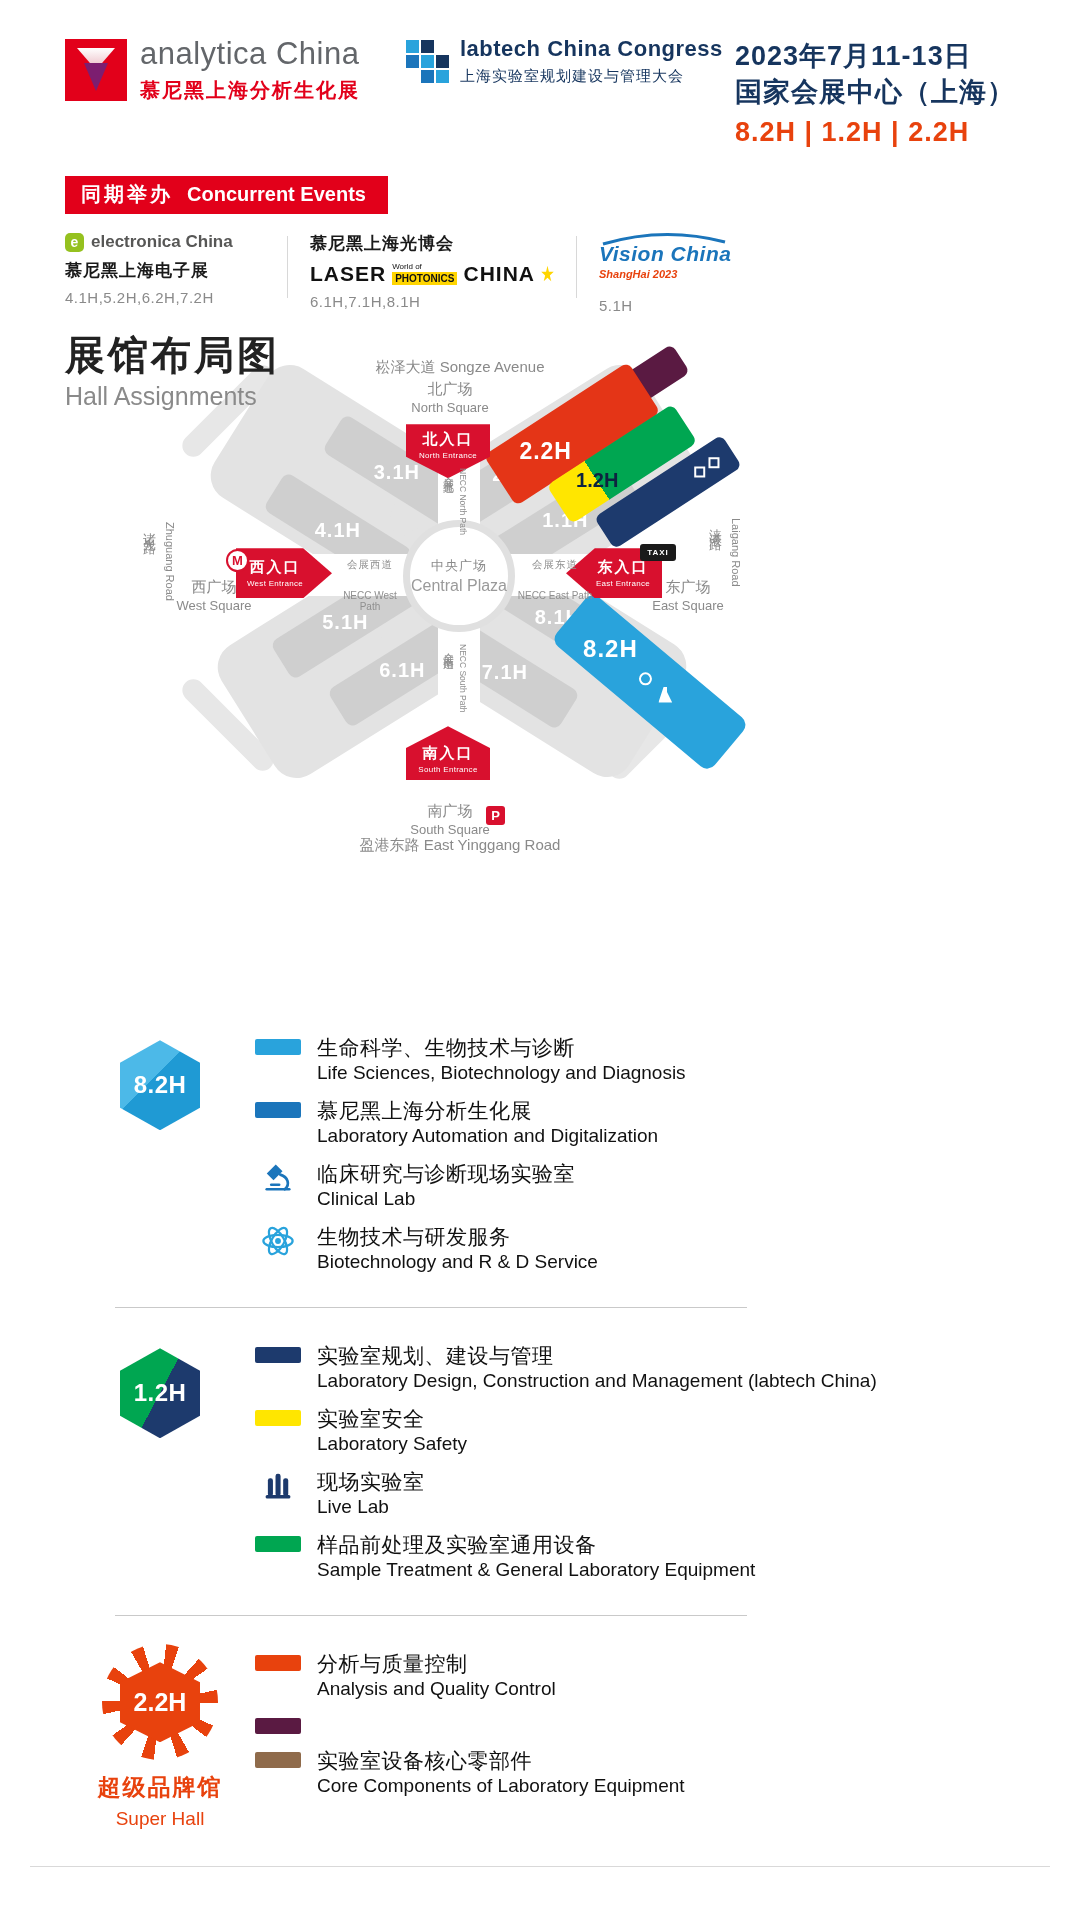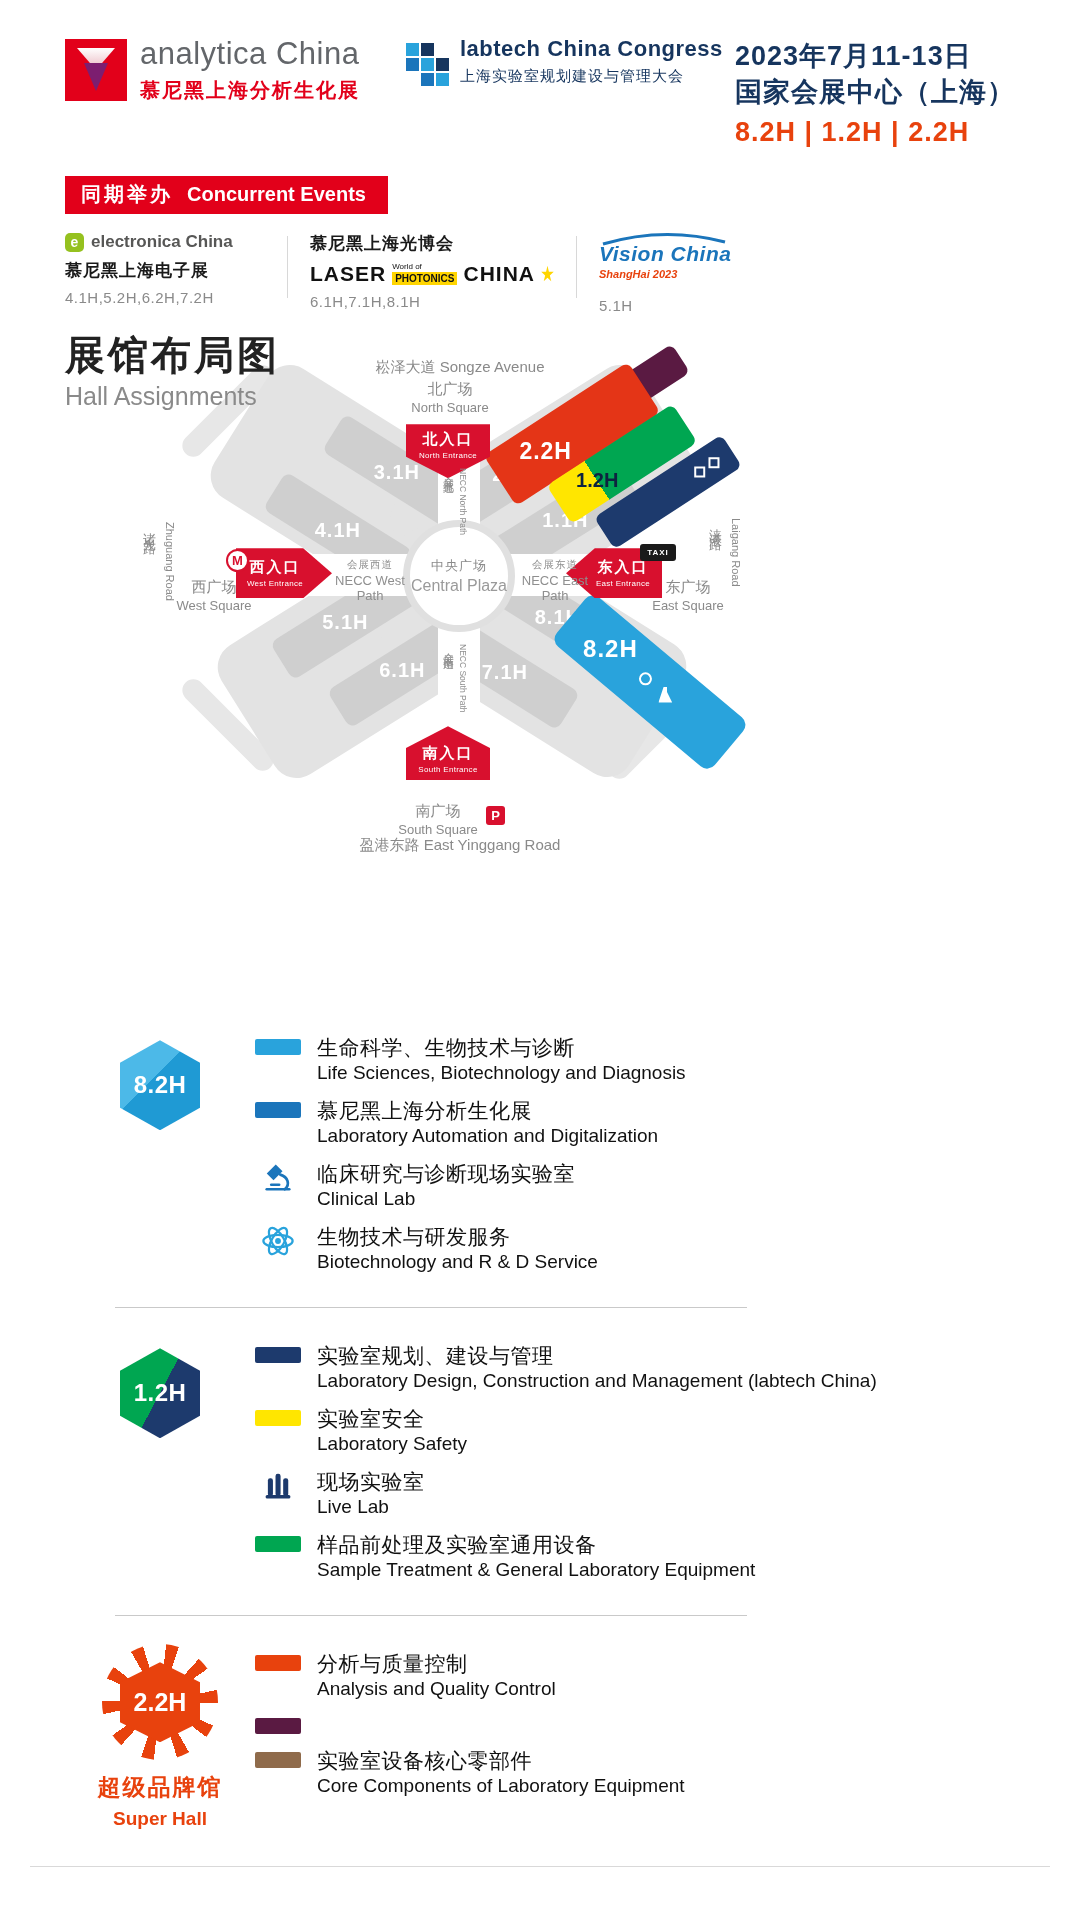--- a/index.html
+++ b/index.html
@@ -7,21 +7,21 @@
 .page{width:1080px;height:1909px;background:#fff;position:relative;overflow:hidden}
 
 
 .topbar{display:flex;align-items:flex-start;padding:36px 65px 0 65px}
 .brand-analytica{display:flex;gap:13px;align-items:center}
 .analytica-logo{width:62px;height:62px;background:#e2001a;position:relative;flex:0 0 62px}
 .analytica-logo::before{content:"";position:absolute;left:12px;top:9px;width:38px;height:22px;background:linear-gradient(180deg,#ffffff,#e9b7c0);clip-path:polygon(0 0,100% 0,50% 100%)}
 .analytica-logo::after{content:"";position:absolute;left:19px;top:24px;width:24px;height:28px;background:#7c1e70;clip-path:polygon(0 0,100% 0,50% 100%)}
 .analytica-word{font-size:31px;color:#63666a;letter-spacing:.5px}
 .analytica-sub{font-size:20px;color:#e2001a;font-weight:bold;margin-top:5px;letter-spacing:2px}
-.brand-labtech{display:flex;gap:11px;align-items:flex-end;margin-left:46px}
+.brand-labtech{display:flex;gap:11px;align-items:center;margin-left:46px}
 .labtech-logo{display:grid;grid-template-columns:repeat(3,13px);grid-auto-rows:13px;gap:2px;flex:0 0 43px}
 .labtech-logo i{display:block}
 .lc-d{background:#16355e}.lc-m{background:#1b75bb}.lc-l{background:#29a3dc}.lc-e{background:transparent}
 .labtech-word{font-size:22px;font-weight:bold;color:#16355e;letter-spacing:.5px}
 .labtech-sub{font-size:15px;color:#16355e;margin-top:5px;letter-spacing:1px}
 .event-info{margin-left:auto;line-height:1.35;padding-top:2px}
 .event-date,.event-venue{font-size:27px;font-weight:bold;color:#16355e;letter-spacing:1px}
 .event-halls{font-size:27px;font-weight:bold;color:#e8420d;margin-top:3px;letter-spacing:1px}
 
 
@@ -93,31 +93,31 @@
 .ent-n{left:406px;top:102px;width:84px;height:54px;clip-path:polygon(0 0,100% 0,100% 60%,50% 100%,0 60%);padding-bottom:12px}
 .ent-s{left:406px;top:404px;width:84px;height:54px;clip-path:polygon(50% 0,100% 40%,100% 100%,0 100%,0 40%);padding-top:12px}
 .ent-w{left:236px;top:226px;width:96px;height:50px;clip-path:polygon(0 0,70% 0,100% 50%,70% 100%,0 100%);padding-right:18px}
 .ent-e{left:566px;top:226px;width:96px;height:50px;clip-path:polygon(30% 0,100% 0,100% 100%,30% 100%,0 50%);padding-left:18px}
 .maplabel{color:#8a8a8a;z-index:7;text-align:center}
 .songze{left:320px;top:36px;width:280px;font-size:15px}
 .north-square{left:390px;top:58px;width:120px}
 .sq-cn{font-size:15px}.sq-en{font-size:13px;margin-top:1px}
 .west-square{left:168px;top:256px;width:92px}
 .east-square{left:642px;top:256px;width:92px}
-.south-square{left:386px;top:480px;width:104px}
+.south-square{left:398px;top:480px;width:104px}
 .yinggang{left:310px;top:514px;width:300px;font-size:15px}
 .pathlbl{color:#8f8f8f;z-index:7}
 .path-n{left:440px;top:146px;writing-mode:vertical-lr;line-height:1.5}
 .path-s{left:440px;top:322px;writing-mode:vertical-lr;line-height:1.5}
 .path-cnv{font-size:11px;letter-spacing:2px}
 .path-env{font-size:8.5px}
 .path-w{left:334px;top:236px;width:72px;text-align:center}
 .path-e{left:516px;top:236px;width:78px;text-align:center}
 .path-cn{font-size:10.5px;letter-spacing:1px}
-.path-en{font-size:13px;margin-top:1px}
+.path-en{font-size:10px;margin-top:18px}
 .roadv{writing-mode:vertical-lr;color:#8a8a8a;z-index:7;line-height:1.7}
 .zhuguang{left:138px;top:200px}
 .laigang{left:704px;top:196px}
 .road-cnv{font-size:13px;letter-spacing:5px}
 .road-env{font-size:11px}
 .metro{left:226px;top:227px;width:23px;height:23px;border-radius:50%;background:#fff;border:2px solid #d8102e;color:#d8102e;font-weight:900;font-size:13px;display:flex;align-items:center;justify-content:center;z-index:7}
 .taxi{left:640px;top:222px;width:36px;height:17px;background:#1a1a1a;border-radius:3px;color:#fff;font-size:8px;font-weight:bold;display:flex;align-items:center;justify-content:center;letter-spacing:1px;z-index:7}
 .parking{left:486px;top:484px;width:19px;height:19px;background:#d8102e;border-radius:3px;color:#fff;font-weight:900;font-size:13px;display:flex;align-items:center;justify-content:center;z-index:7}
 
 
@@ -133,21 +133,21 @@
 .marker{flex:0 0 46px;display:flex;justify-content:center}
 .marker svg{width:36px;height:36px}
 .lt-cn{font-size:21px;color:#111;letter-spacing:.5px}
 .lt-en{font-size:19px;color:#111;}
 .sep{height:1px;background:#c9c9c9;margin:34px 0 34px 50px;width:632px}
 .burst-wrap{display:flex;flex-direction:column;align-items:center;margin-top:-6px}
 .burst{position:relative;width:116px;height:116px}
 .burst .rays{position:absolute;inset:0;border-radius:50%;background:repeating-conic-gradient(from 6deg,#e8420d 0 13deg,transparent 13deg 36deg)}
 .burst .core{position:absolute;left:18px;top:18px;width:80px;height:80px;background:#e8420d;clip-path:polygon(50% 0,100% 25%,100% 75%,50% 100%,0 75%,0 25%);display:flex;align-items:center;justify-content:center;color:#fff;font-weight:900;font-size:25px}
 .super-cn{font-size:23px;font-weight:bold;color:#e8420d;margin-top:12px;letter-spacing:2px}
-.super-en{font-size:19px;font-weight:bold;color:#e8420d;margin-top:5px}
+.super-en{font-size:19px;font-weight:normal;color:#e8420d;margin-top:5px}
 
 
 .footer{margin-top:36px}
 .footer-line{height:1px;background:#d9d9d9;margin:0 30px}
 .footer-row{display:flex;align-items:center;justify-content:flex-end;gap:10px;padding:18px 70px 0 0}
 </style>
 </head>
 <body>
 
 <div class="page">

